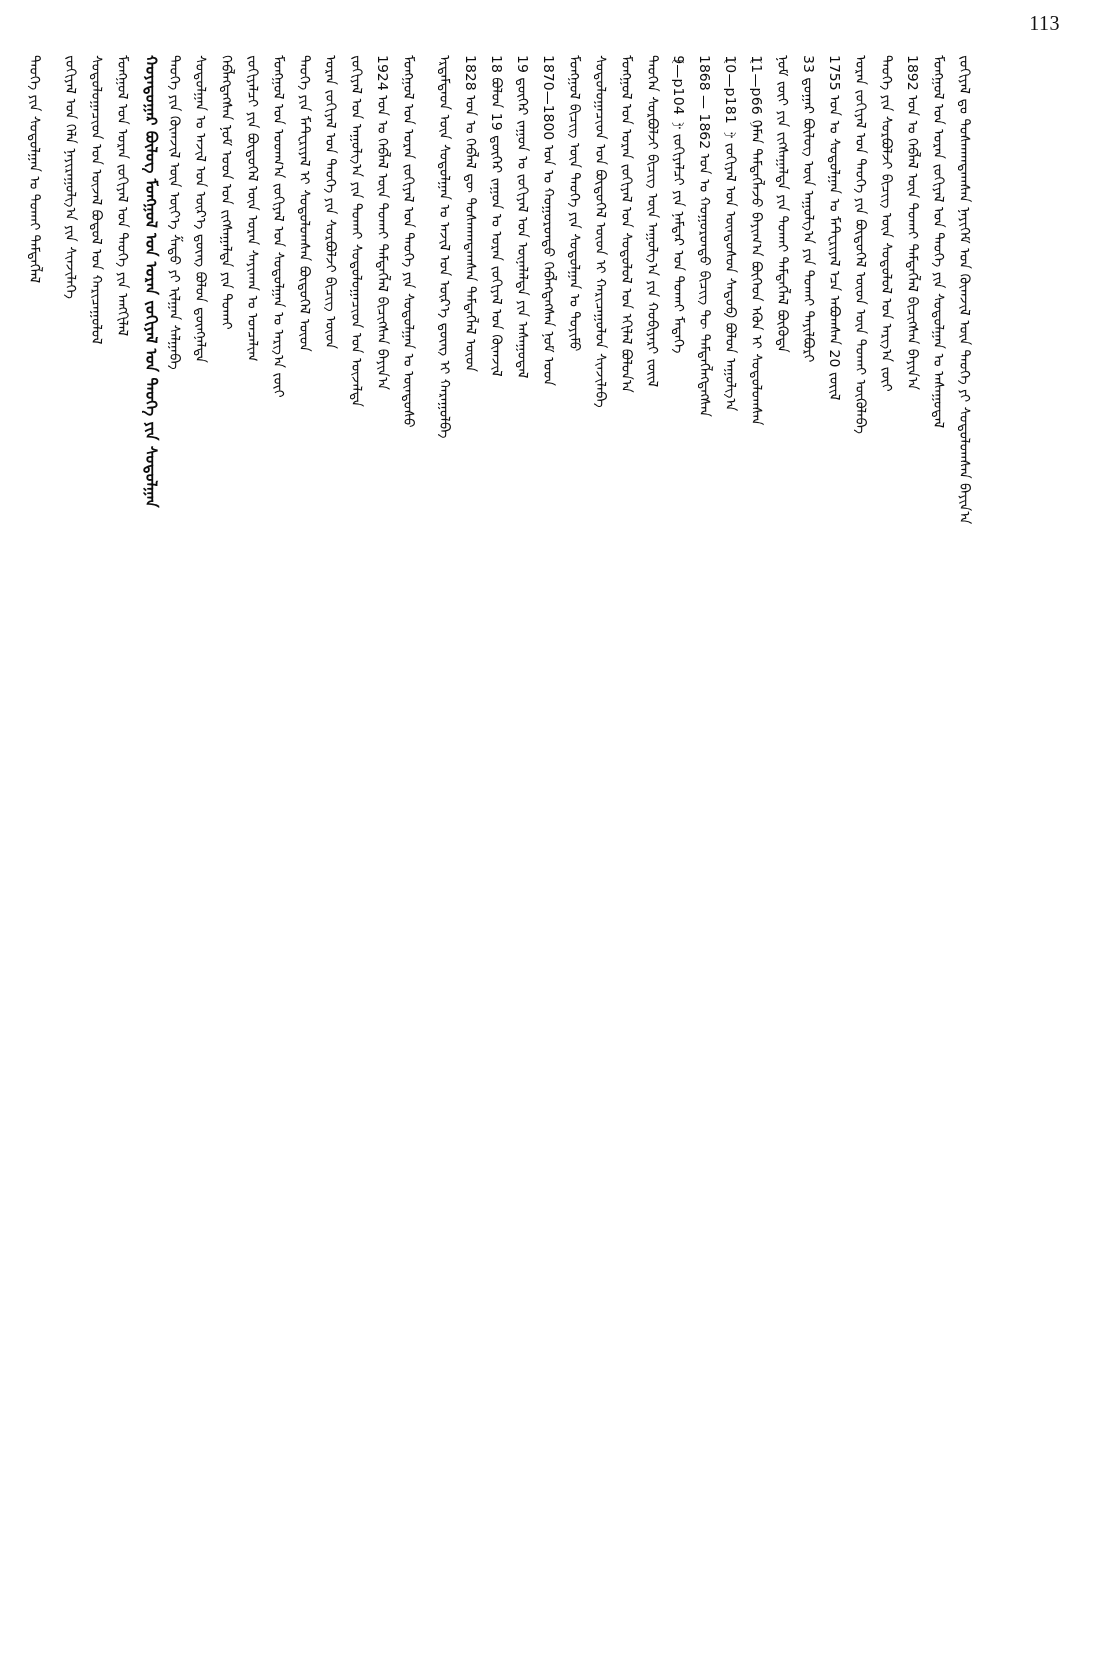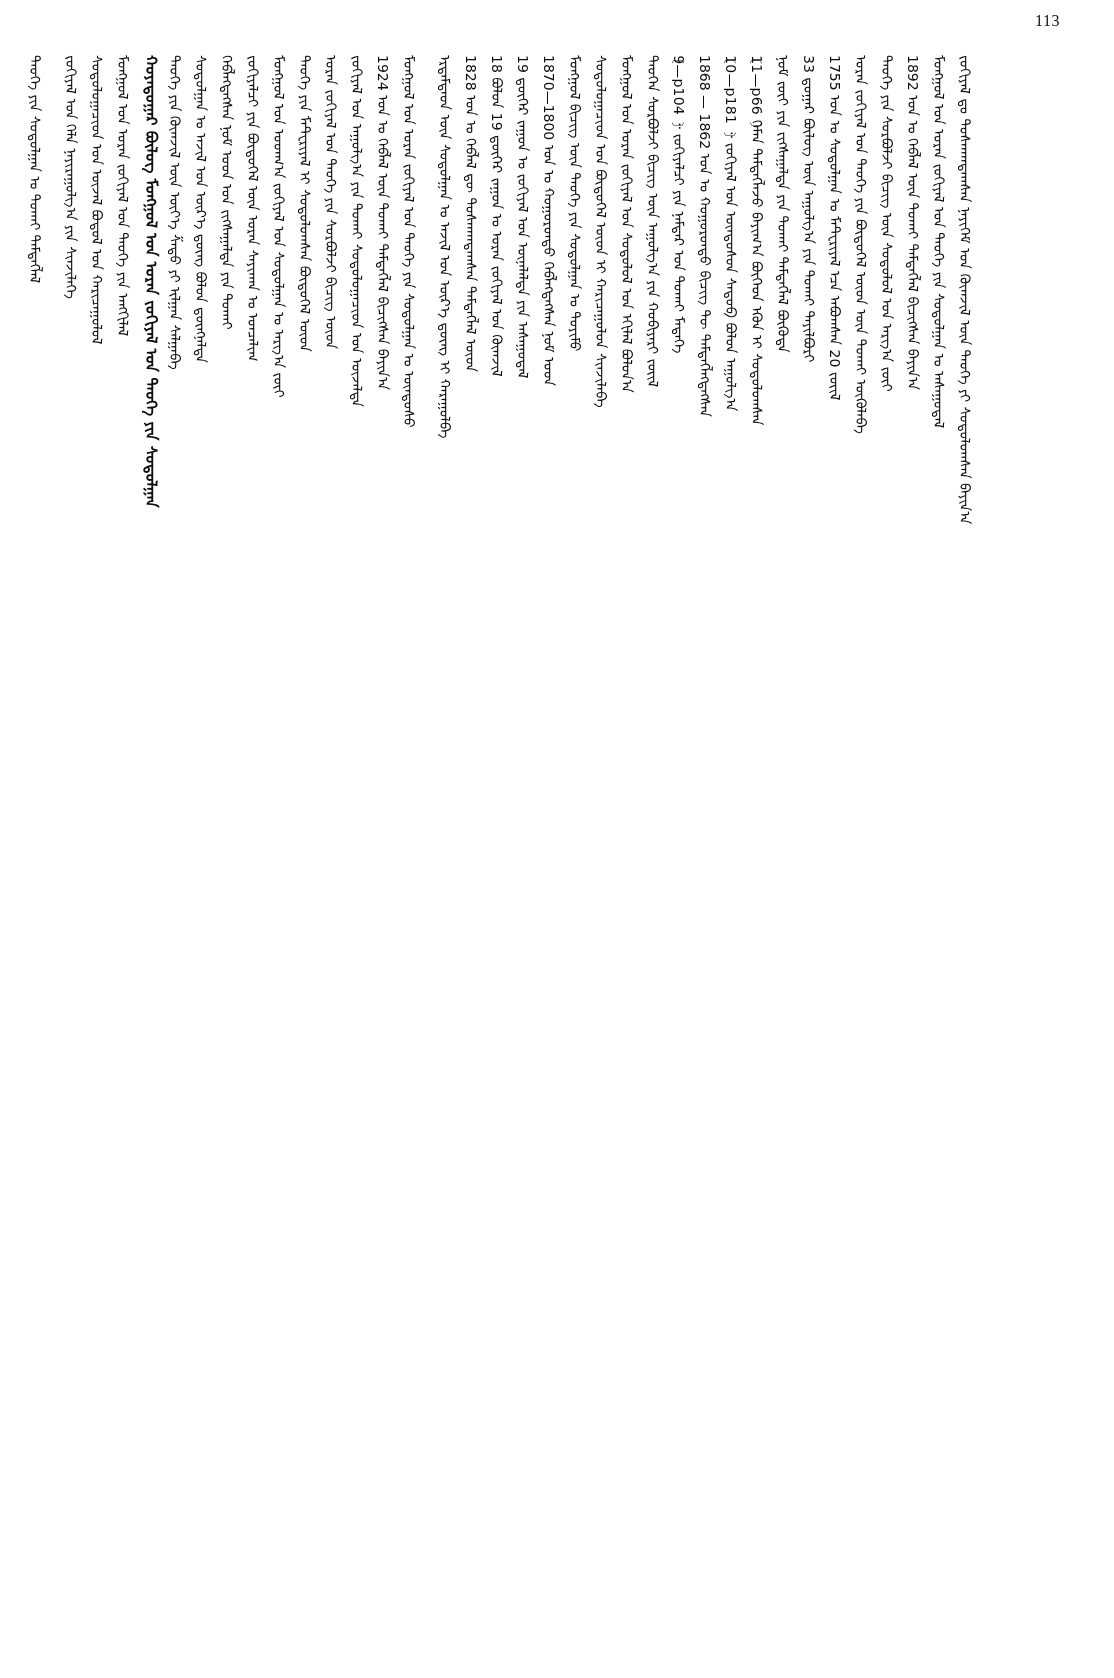--- a/index.html
+++ b/index.html
@@ -15,21 +15,21 @@
     width: 1114px;
     height: 1678px;
     background: #ffffff;
     overflow: hidden;
   }
   .page-number {
     position: absolute;
     top: 12px;
     right: 54px;
     font-family: "Liberation Serif", "DejaVu Serif", serif;
-    font-size: 16px;
+    font-size: 20px;
     color: #111;
     letter-spacing: 0.5px;
   }
 
   
   .text-body {
     position: absolute;
     top: 55px;
     left: 28px;
     right: 28px;

